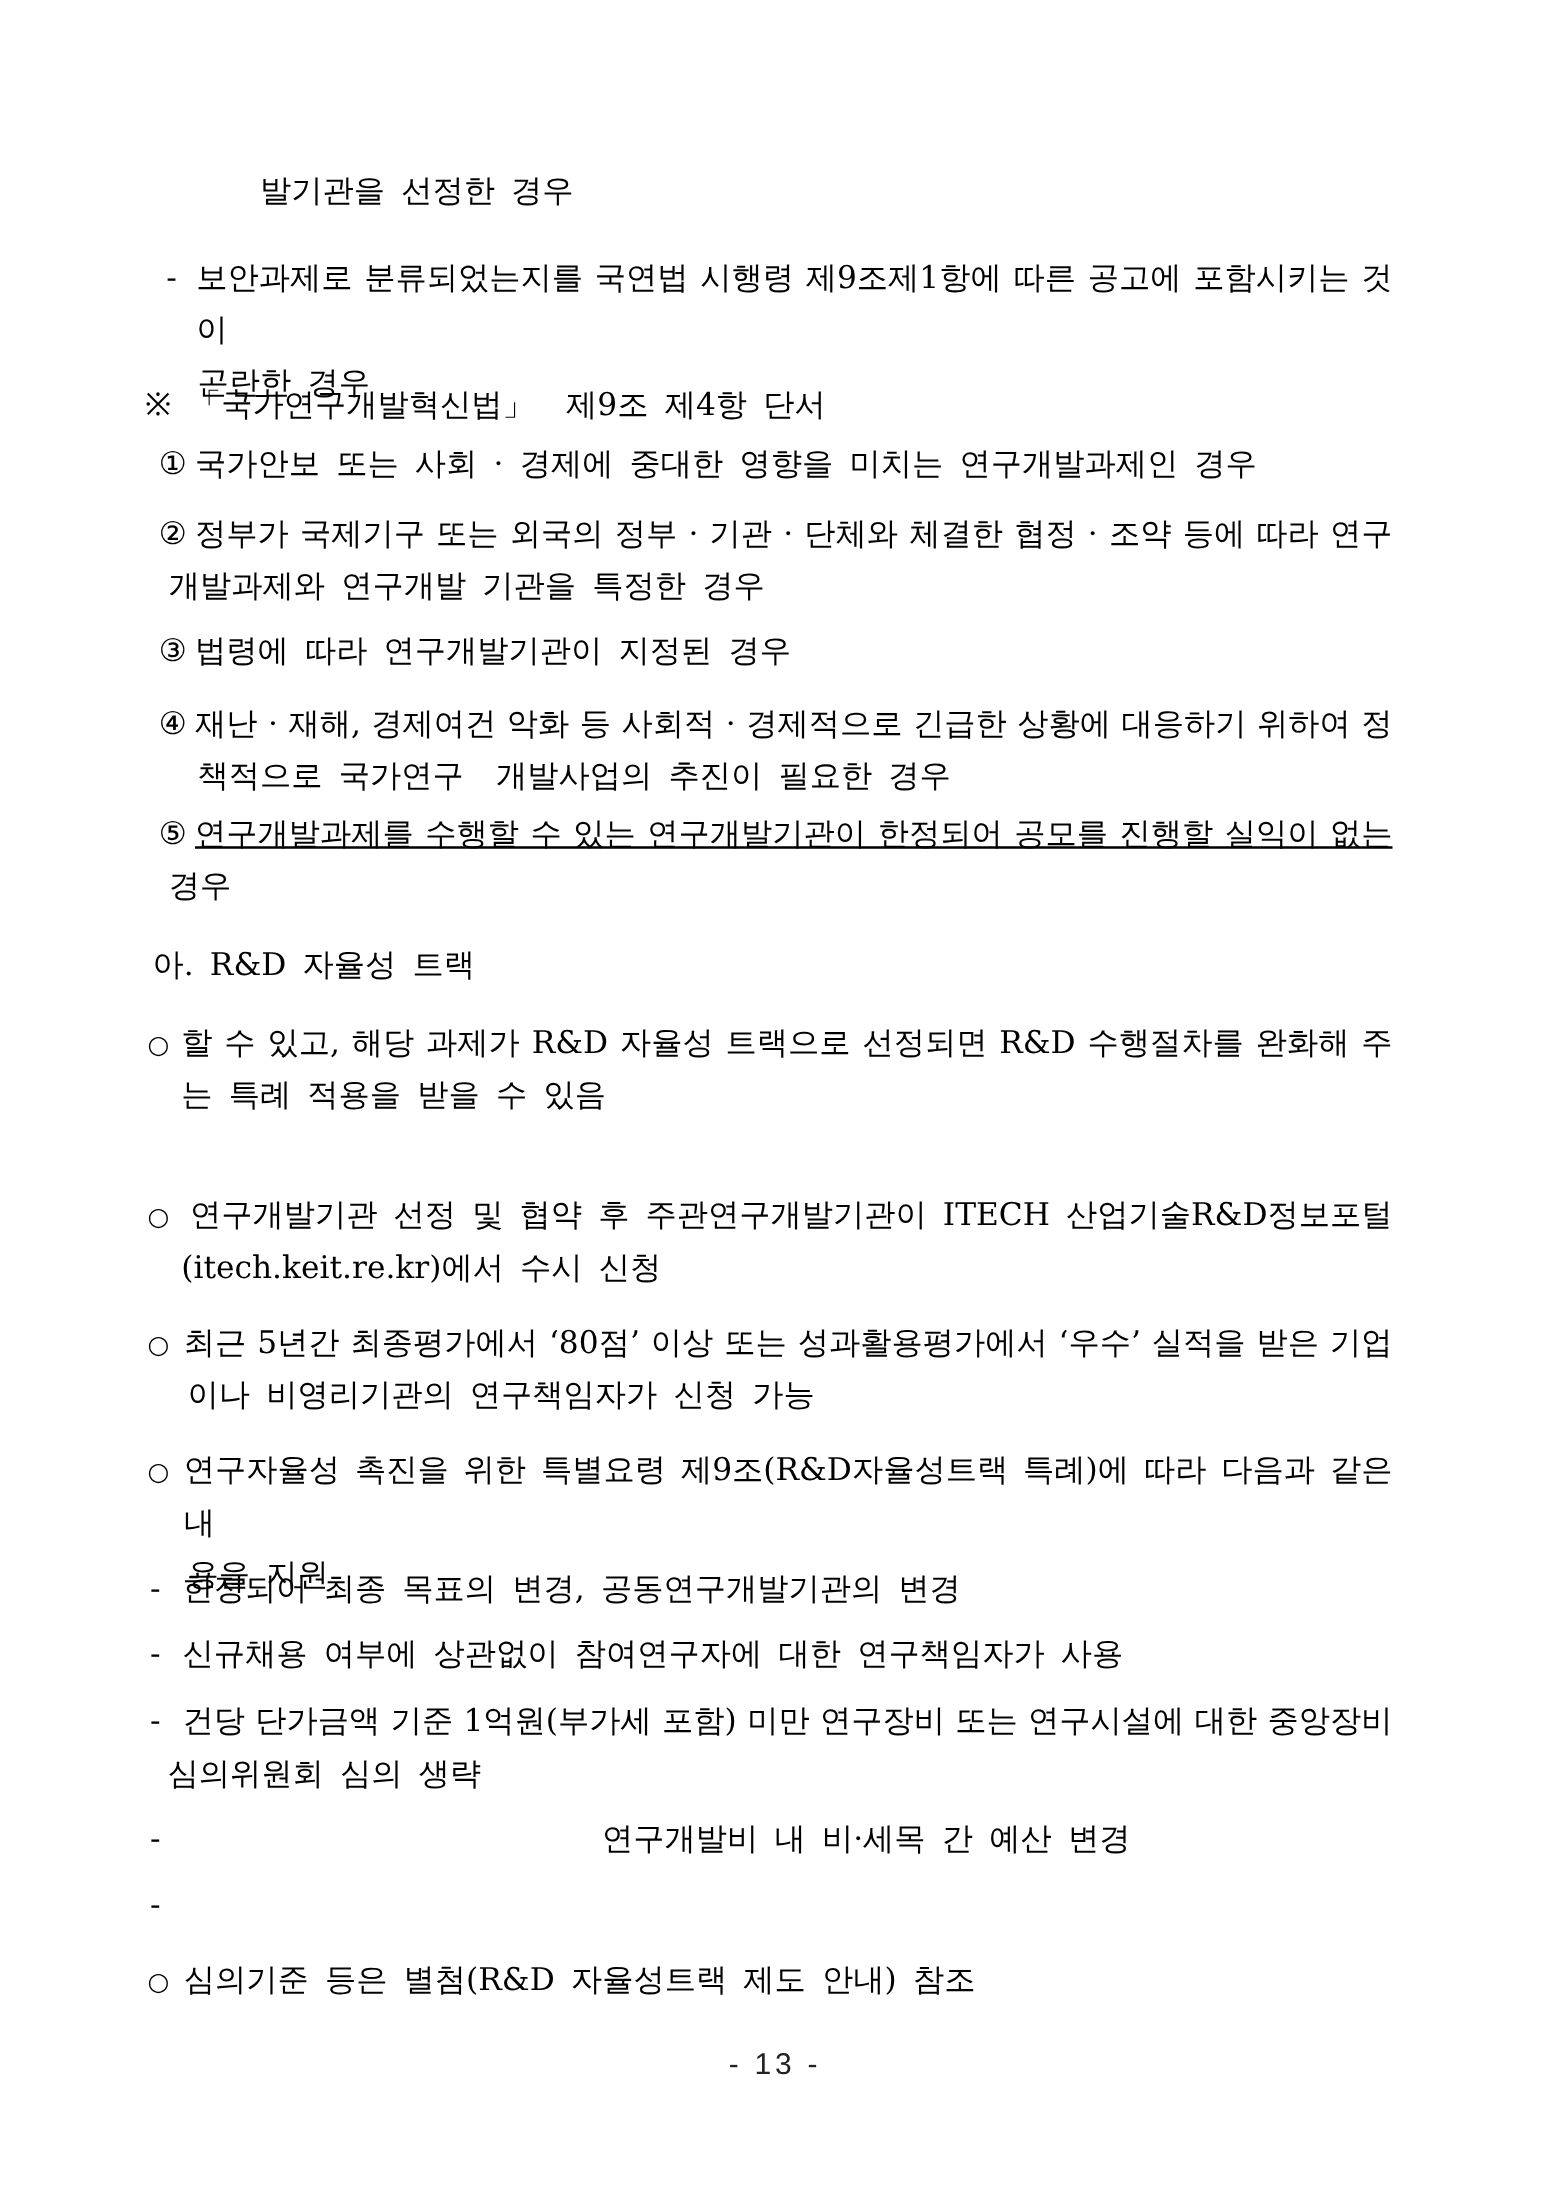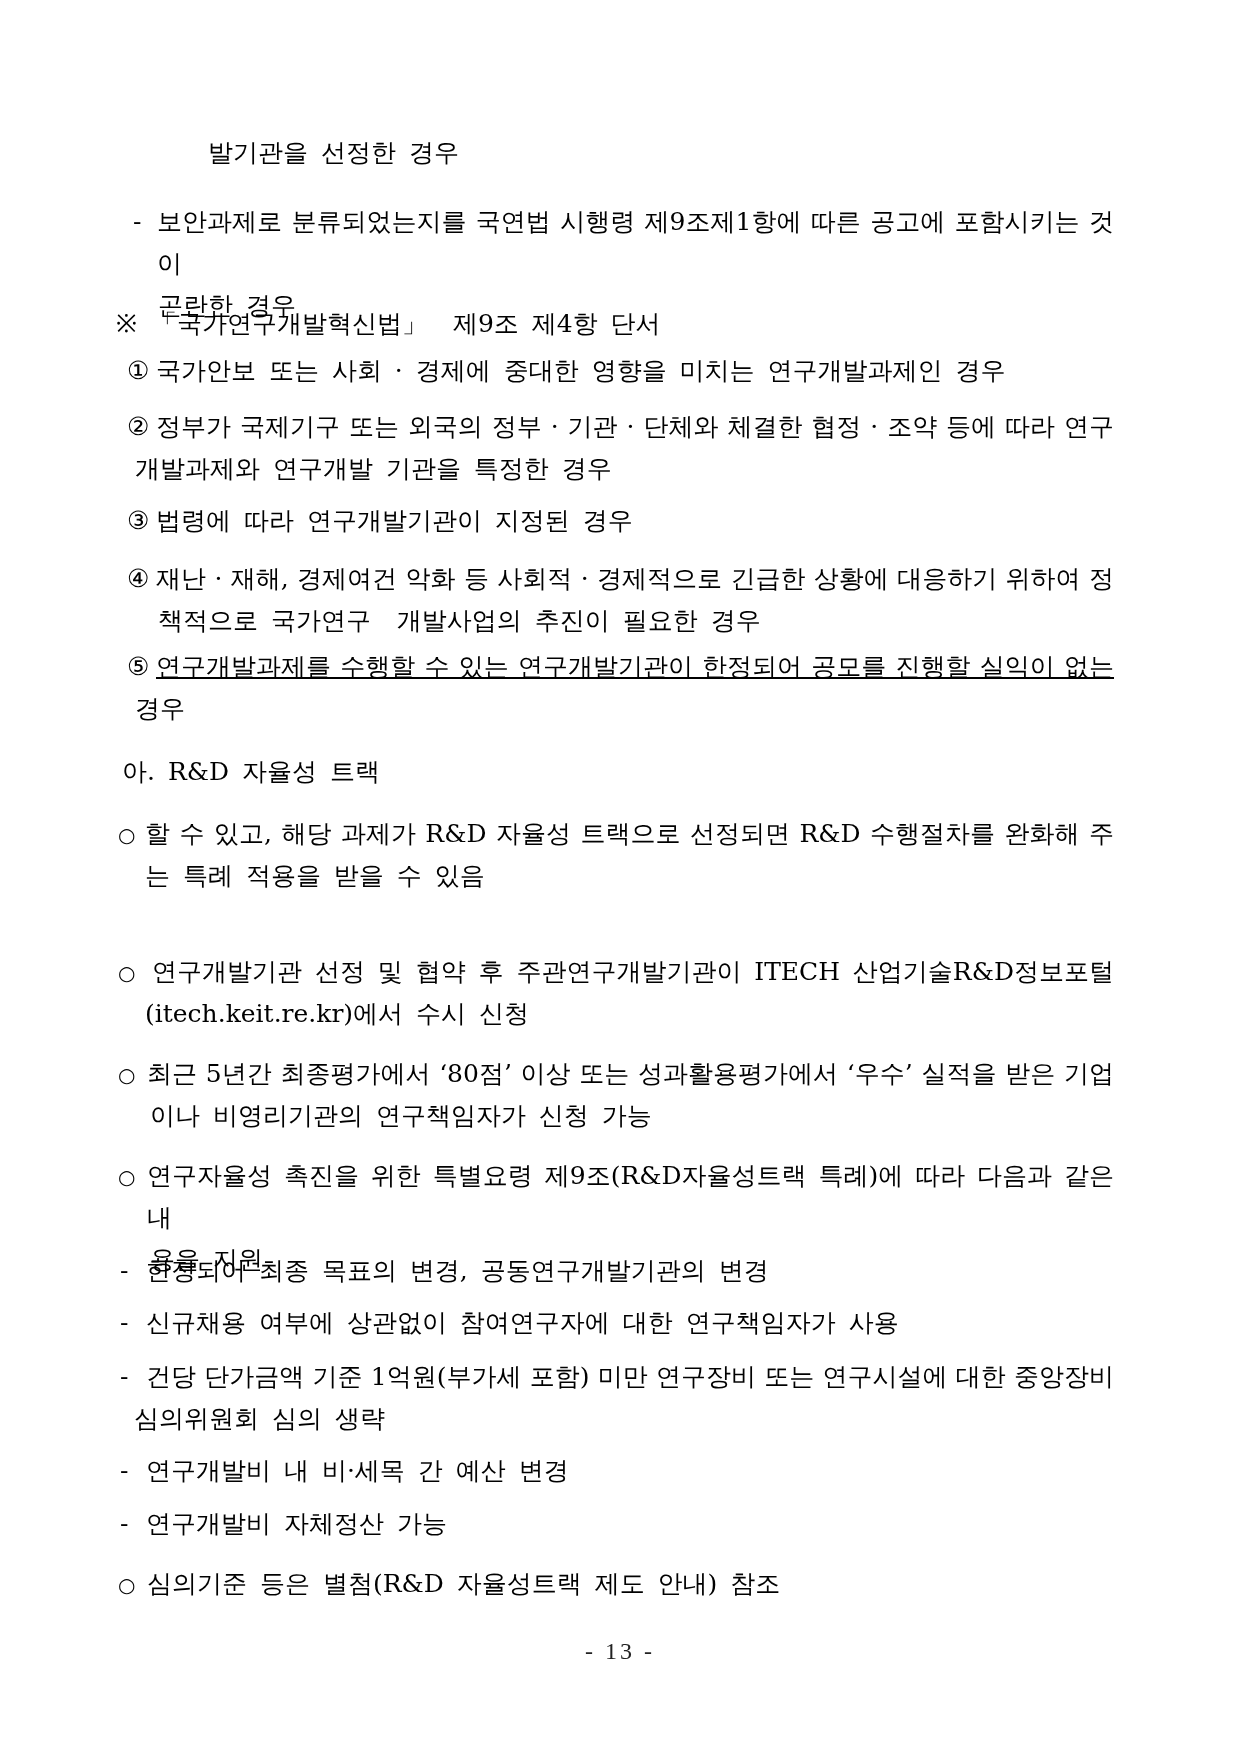--- a/index.html
+++ b/index.html
@@ -43,21 +43,21 @@
     text-align: justify;
     text-align-last: justify;
     word-spacing: normal;
   }
   .page-number {
     position: absolute;
     left: 0;
     top: 1638px;
     width: 1240px;
     text-align: center;
-    font-family: Liberation Serif, serif;
+    font-family: Liberation Sans, sans-serif;
     font-size: 24px;
     color: #222222;
     letter-spacing: 3px;
   }
 </style>
 </head>
 <body>
 
 <div class="page">
   <div class="page-number">- 13 -</div>
@@ -127,23 +127,22 @@
       <span class="marker" style="left: 120px;">-</span>
       <div class="line" style="margin-left: 146px;">신규채용 여부에 상관없이 참여연구자에 대한 연구책임자가 사용</div>
     </div>
     <div class="para" style="top: 1356px;">
       <span class="marker" style="left: 120px;">-</span>
       <div class="line just" style="margin-left: 146px; width: 968px;">건당 단가금액 기준 1억원(부가세 포함) 미만 연구장비 또는 연구시설에 대한 중앙장비</div>
       <div class="line" style="margin-left: 134px;">심의위원회 심의 생략</div>
     </div>
     <div class="para" style="top: 1450px;">
       <span class="marker" style="left: 120px;">-</span>
-      <div class="line" style="margin-left: 146px;">연구개발비 내 비·세목 간 예산 변경</div>
+      <div class="line" style="margin-left: 146px; text-align: center;">연구개발비 내 비·세목 간 예산 변경</div>
     </div>
     <div class="para" style="top: 1503px;">
       <span class="marker" style="left: 120px;">-</span>
-      <div class="line" style="margin-left: 146px;">연구개발비 자체정산 가능</div>
     </div>
     <div class="para" style="top: 1563px;">
       <span class="marker circle-bullet" style="left: 118px;">○</span>
       <div class="line" style="margin-left: 147px;">심의기준 등은 별첨(R&amp;D 자율성트랙 제도 안내) 참조</div>
     </div>
   </div>
 
 </body></html>

